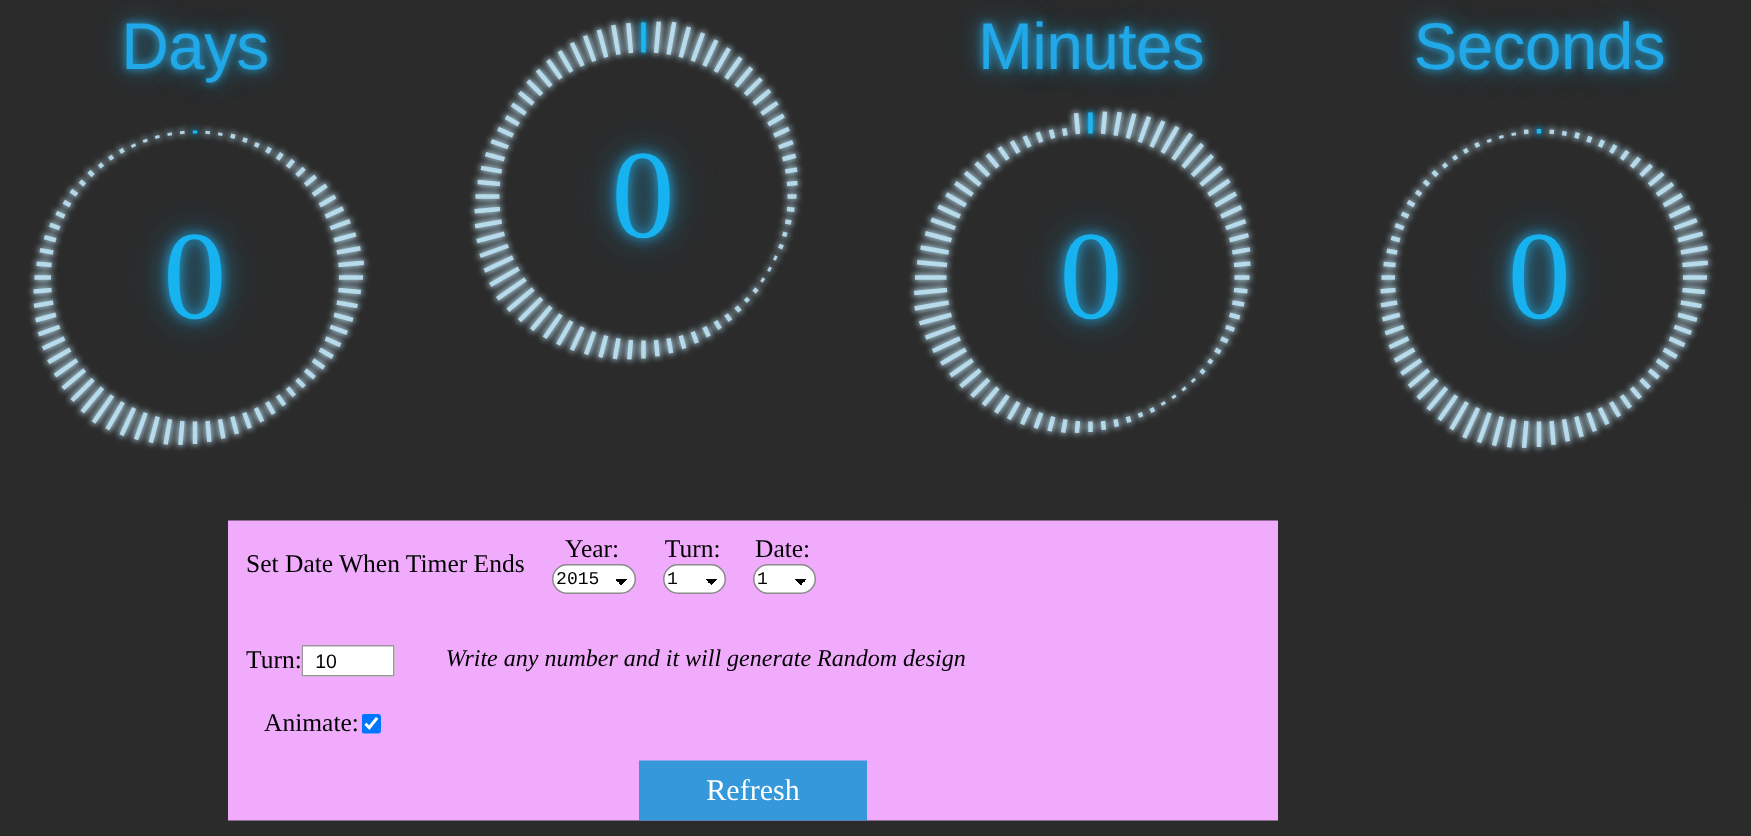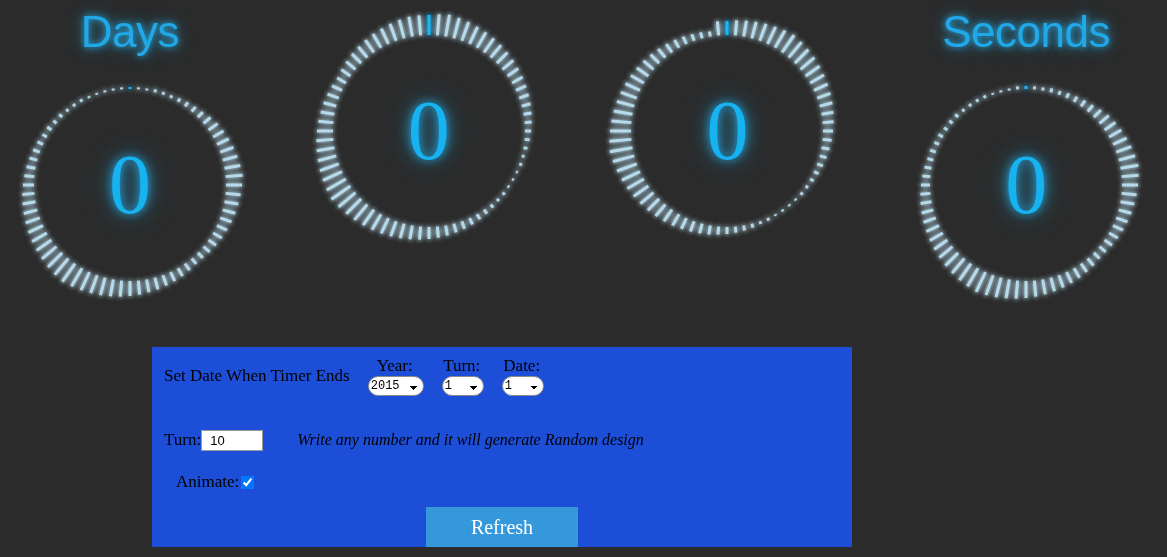--- a/index.html
+++ b/index.html
@@ -83,21 +83,21 @@
     pointer-events: none;
   }
 
   
   #settings-panel {
     position: absolute;
     left: 152px;
     top: 347px;
     width: 700px;
     height: 200px;
-    background: #1d4ed8;
+    background: #f0abfc;
     font-family: "Liberation Serif", serif;
     color: #000000;
   }
   .form-row {
     display: flex;
     align-items: center;
     padding: 0 0 0 12px;
   }
   #row-date {
     height: 48px;
@@ -381,20 +381,21 @@
             <line x1="100.15" y1="32.27" x2="95.24" y2="13.92" stroke-width="3" stroke-linecap="butt" stroke="#bfe4f5" opacity="0.88"></line>
             <line x1="108.33" y1="30.46" x2="104.86" y2="10.76" stroke-width="3" stroke-linecap="butt" stroke="#bfe4f5" opacity="0.88"></line>
             <line x1="116.63" y1="29.37" x2="114.89" y2="9.44" stroke-width="3" stroke-linecap="butt" stroke="#bfe4f5" opacity="0.88"></line>
           </g>
         </svg>
       <div class="ring-digit">0</div>
     </div>
   </div>
 
   <div class="counter">
+    <div class="counter-label">Minutes</div>
     <div class="ring-wrap">
       <svg viewBox="0 0 250 250">
           <defs>
             <filter id="glow2" x="-60%" y="-60%" width="220%" height="220%">
               <feGaussianBlur stdDeviation="2.4" result="b"></feGaussianBlur>
               <feMerge>
                 <feMergeNode in="b"></feMergeNode>
                 <feMergeNode in="b"></feMergeNode>
                 <feMergeNode in="SourceGraphic"></feMergeNode>
               </feMerge>

